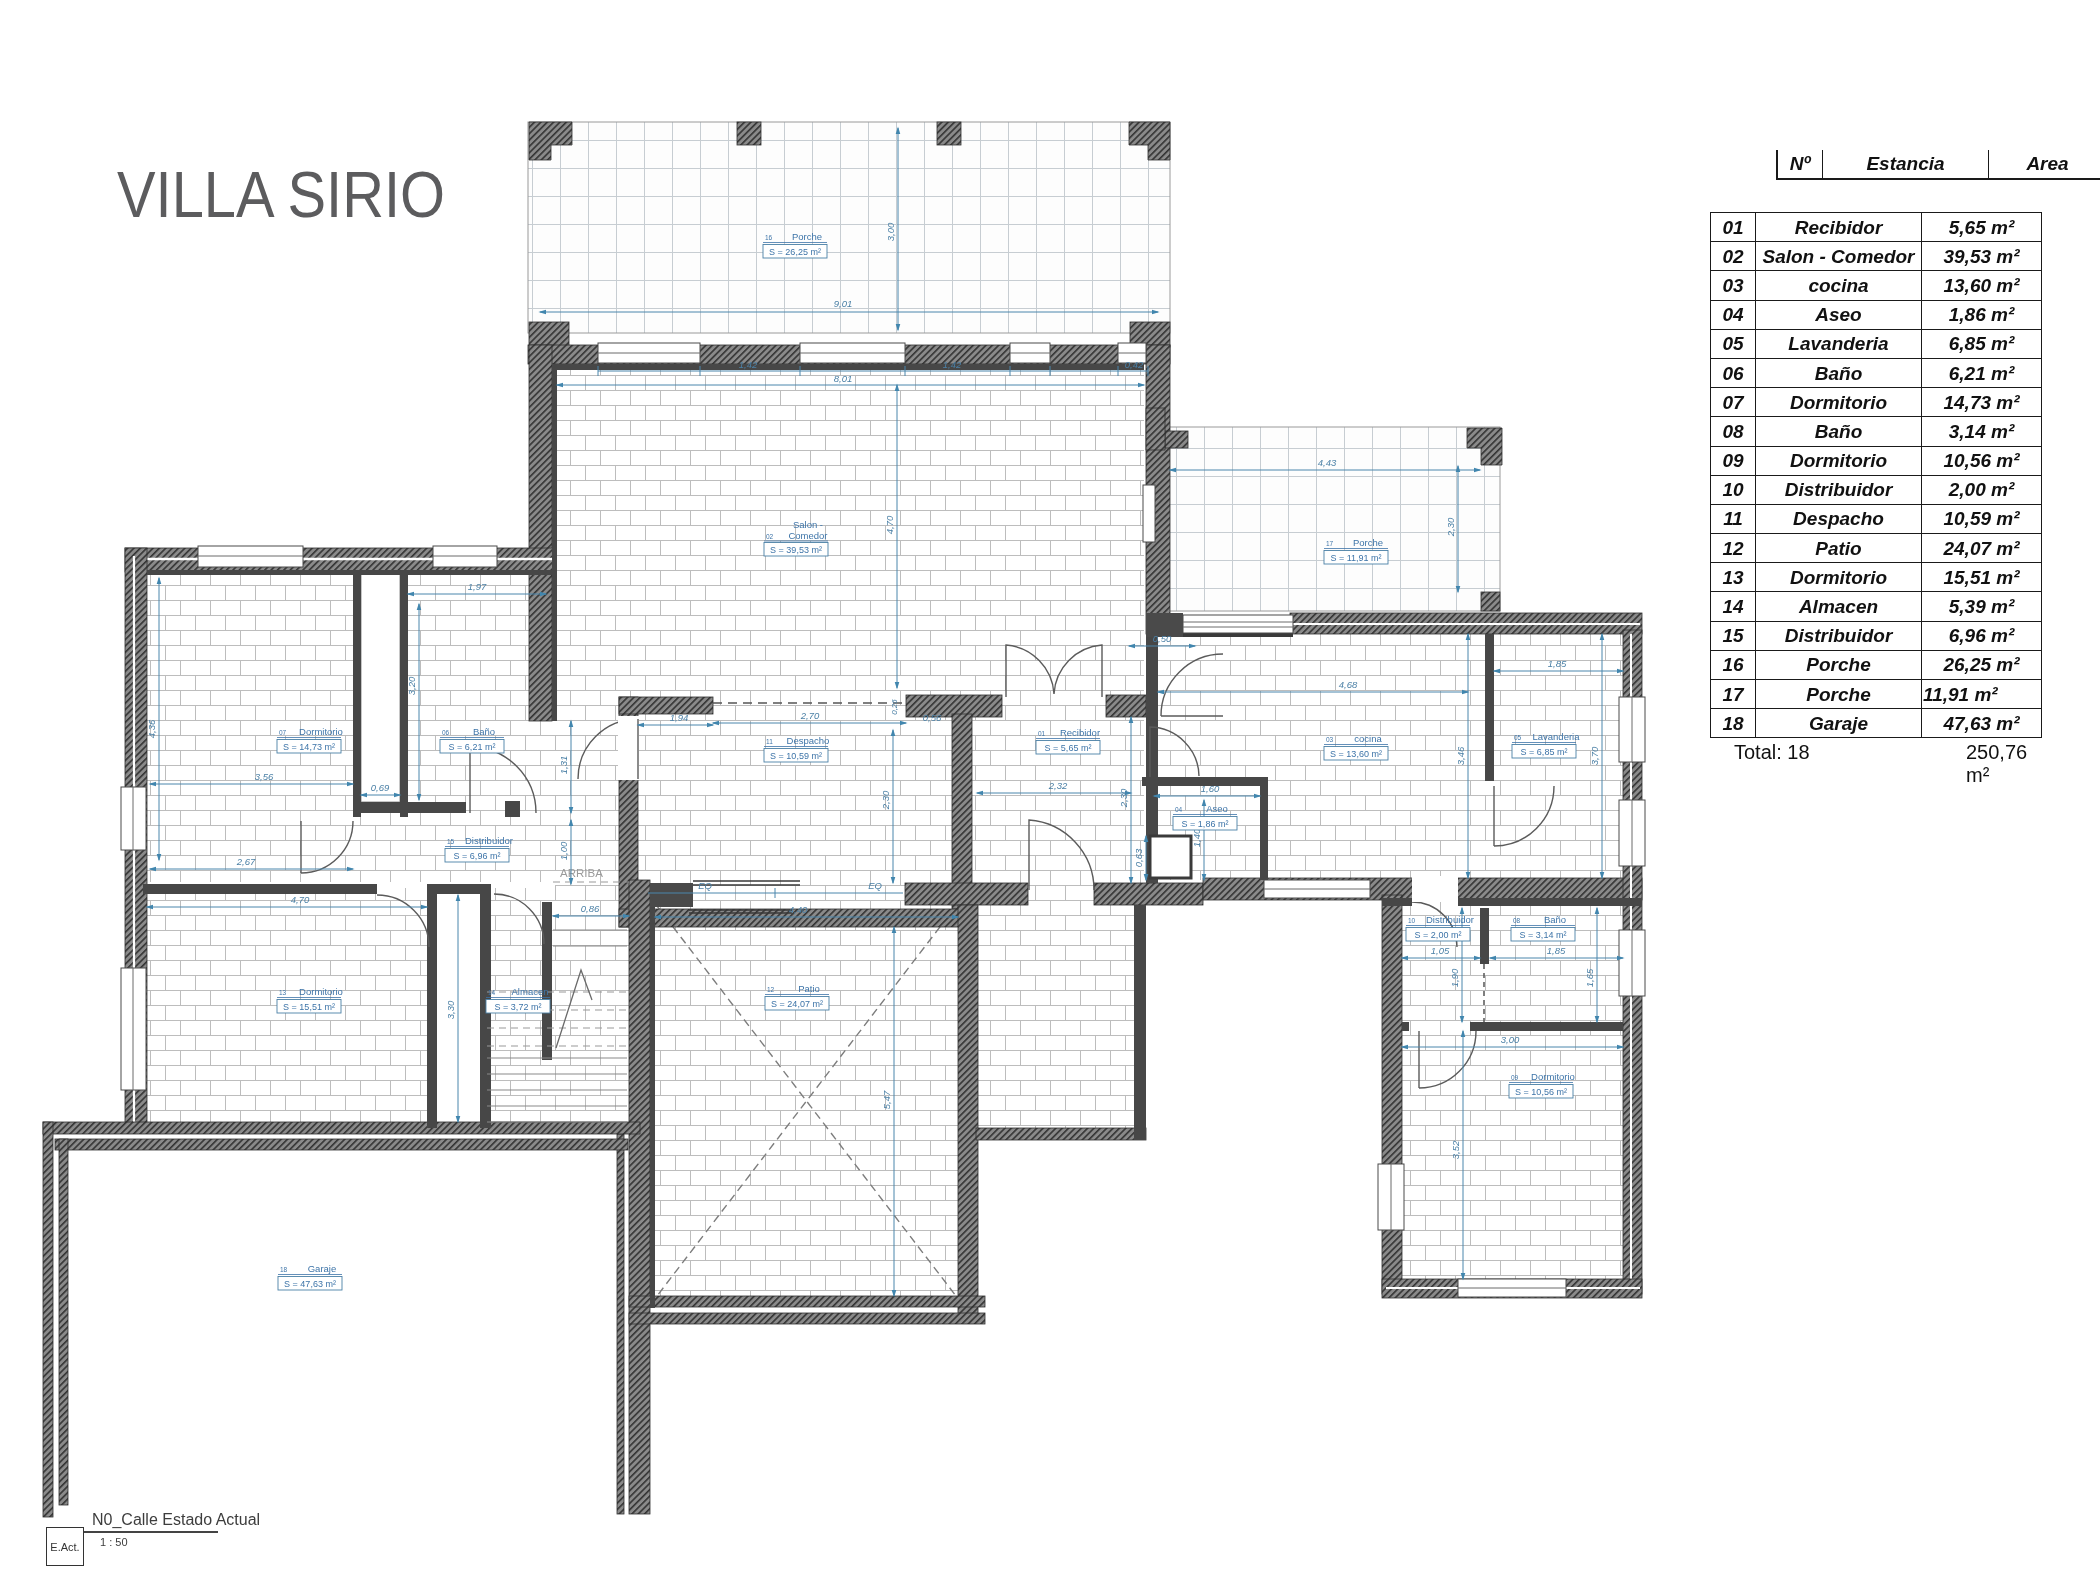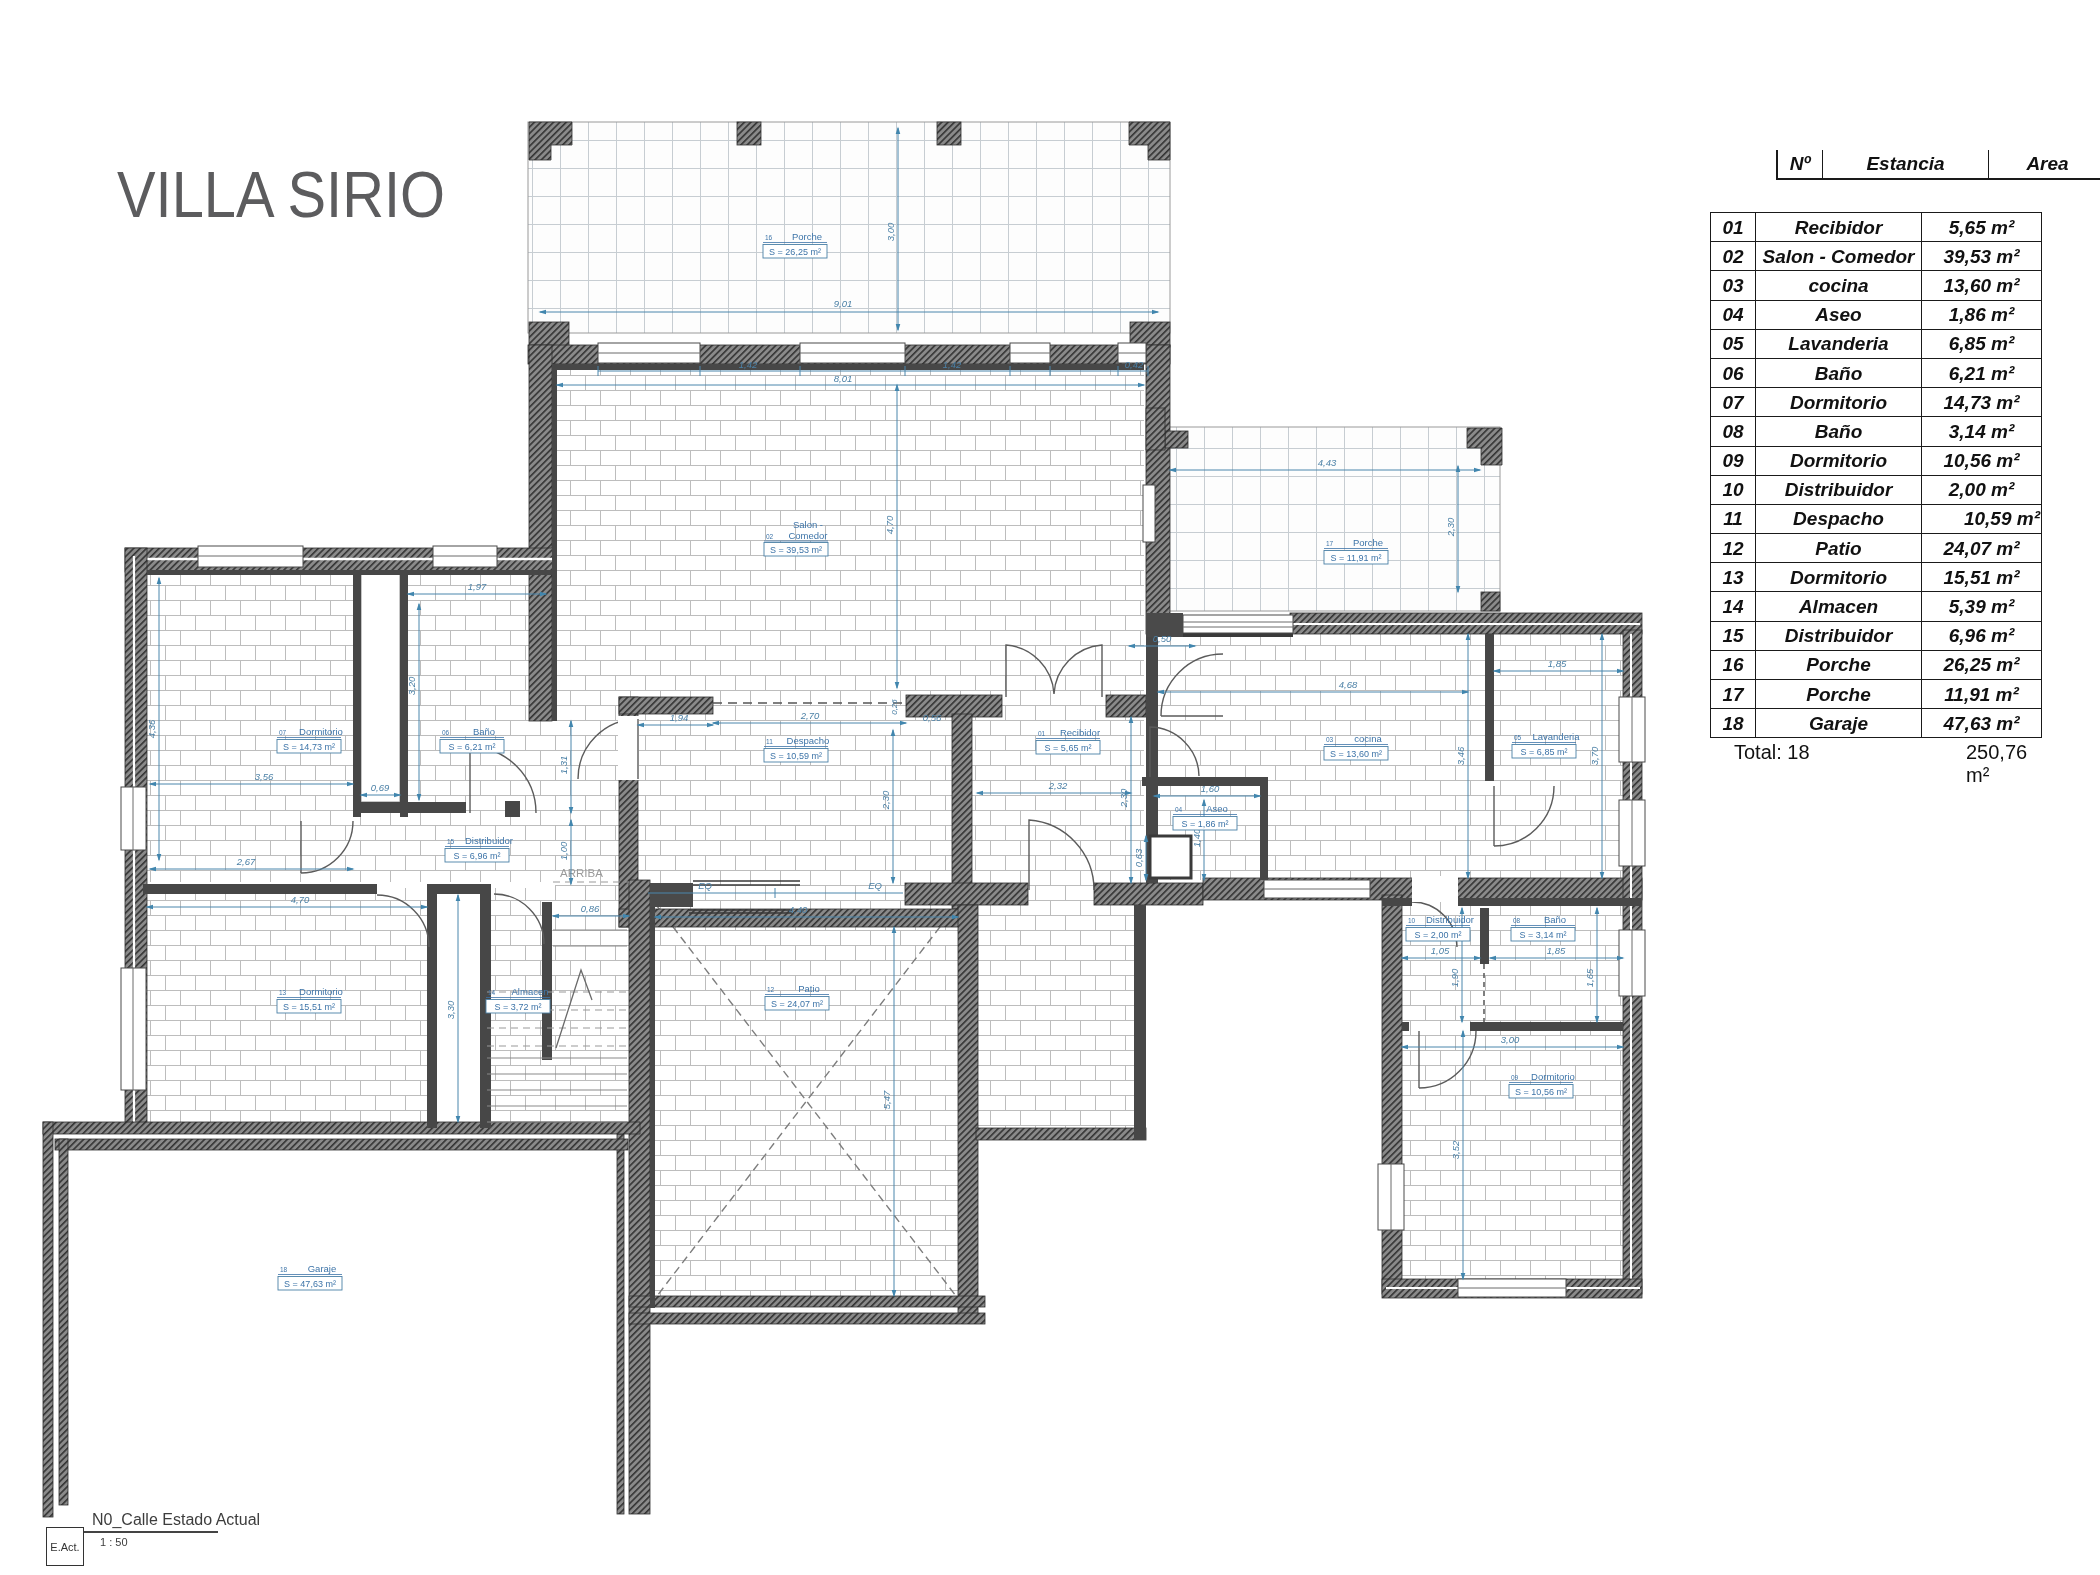--- a/index.html
+++ b/index.html
@@ -624,21 +624,21 @@
             <td style="border:1.5px solid #1a1a1a;text-align:center;">10,56 m²</td>
           </tr>
 <tr>
             <td style="border:1.5px solid #1a1a1a;width:45px;height:29.2px;text-align:center;">10</td>
             <td style="border:1.5px solid #1a1a1a;width:166px;text-align:center;">Distribuidor</td>
             <td style="border:1.5px solid #1a1a1a;text-align:center;">2,00 m²</td>
           </tr>
 <tr>
             <td style="border:1.5px solid #1a1a1a;width:45px;height:29.2px;text-align:center;">11</td>
             <td style="border:1.5px solid #1a1a1a;width:166px;text-align:center;">Despacho</td>
-            <td style="border:1.5px solid #1a1a1a;text-align:right;">10,59 m²</td>
+            <td style="border:1.5px solid #1a1a1a;text-align:center;">10,59 m²</td>
           </tr>
 <tr>
             <td style="border:1.5px solid #1a1a1a;width:45px;height:29.2px;text-align:center;">12</td>
             <td style="border:1.5px solid #1a1a1a;width:166px;text-align:center;">Patio</td>
             <td style="border:1.5px solid #1a1a1a;text-align:center;">24,07 m²</td>
           </tr>
 <tr>
             <td style="border:1.5px solid #1a1a1a;width:45px;height:29.2px;text-align:center;">13</td>
             <td style="border:1.5px solid #1a1a1a;width:166px;text-align:center;">Dormitorio</td>
             <td style="border:1.5px solid #1a1a1a;text-align:center;">15,51 m²</td>
@@ -654,21 +654,21 @@
             <td style="border:1.5px solid #1a1a1a;text-align:center;">6,96 m²</td>
           </tr>
 <tr>
             <td style="border:1.5px solid #1a1a1a;width:45px;height:29.2px;text-align:center;">16</td>
             <td style="border:1.5px solid #1a1a1a;width:166px;text-align:center;">Porche</td>
             <td style="border:1.5px solid #1a1a1a;text-align:center;margin-top:19px;">26,25 m²</td>
           </tr>
 <tr>
             <td style="border:1.5px solid #1a1a1a;width:45px;height:29.2px;text-align:center;">17</td>
             <td style="border:1.5px solid #1a1a1a;width:166px;text-align:center;">Porche</td>
-            <td style="border:1.5px solid #1a1a1a;text-align:center;">11,91 m²</td>
+            <td style="border:1.5px solid #1a1a1a;text-align:left;">11,91 m²</td>
           </tr>
 <tr>
             <td style="border:1.5px solid #1a1a1a;width:45px;height:29.2px;text-align:center;">18</td>
             <td style="border:1.5px solid #1a1a1a;width:166px;text-align:center;">Garaje</td>
             <td style="border:1.5px solid #1a1a1a;text-align:center;">47,63 m²</td>
           </tr>
 </tbody>
 </table>
 </div>
 

